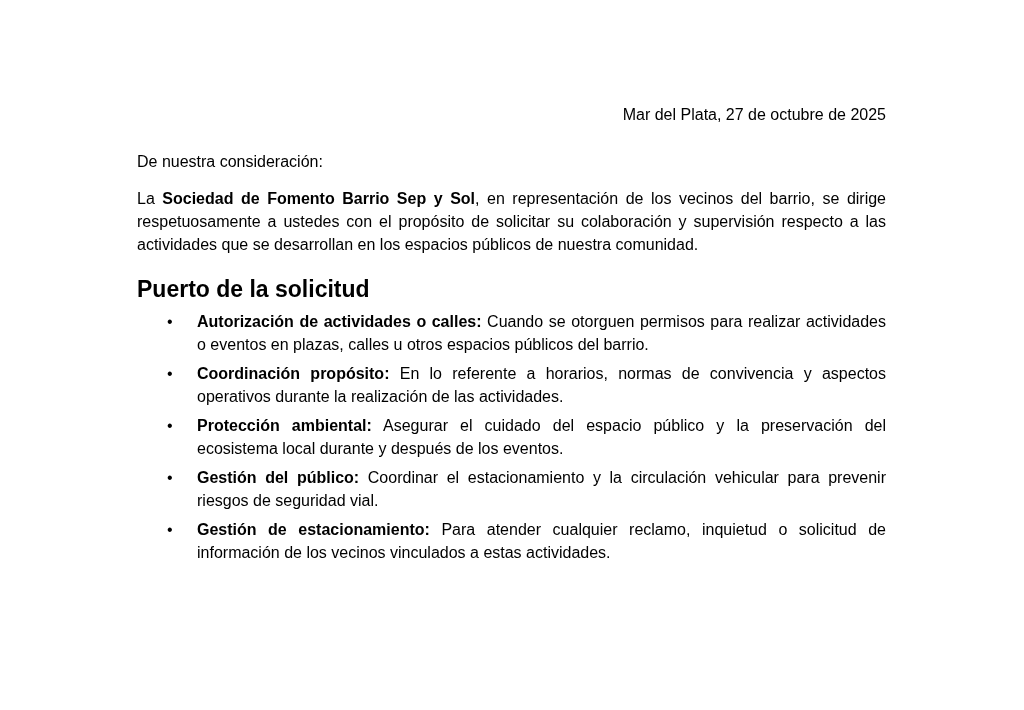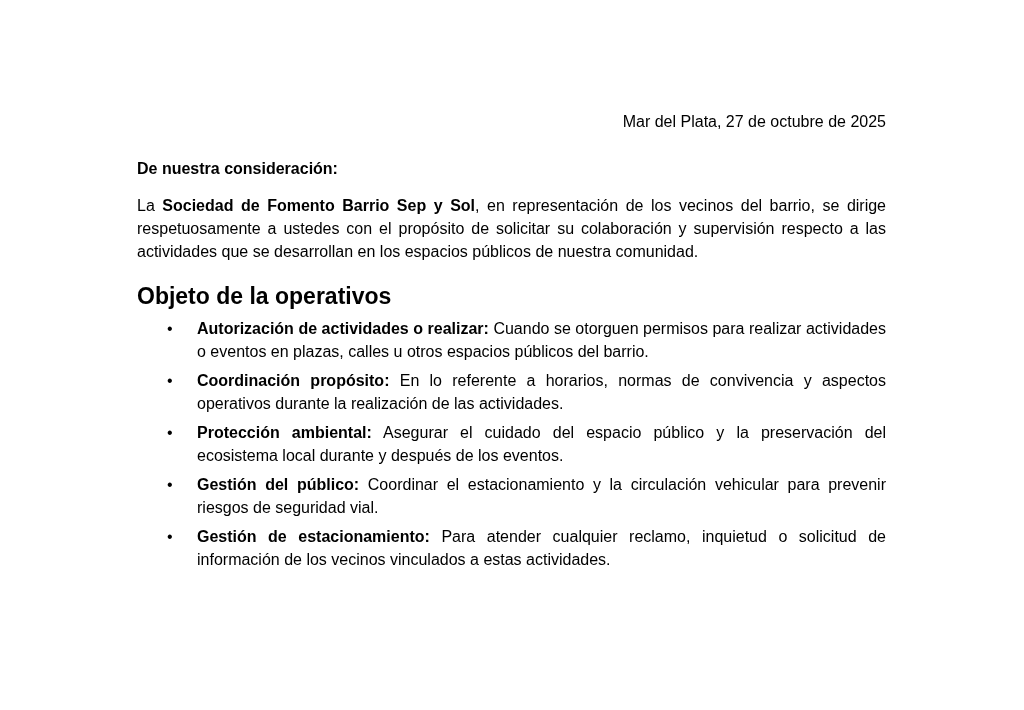--- a/index.html
+++ b/index.html
@@ -17,33 +17,32 @@
   }
   .page {
     width: 1024px;
     height: 710px;
     padding: 103px 138px 0 137px;
   }
   .date-line {
     font-size: 16px;
     line-height: 23px;
     text-align: right;
-    margin: 7px 0 23px 0;
+    margin: 0 0 23px 0;
   }
   .recipient-line {
     font-size: 16px;
     font-weight: bold;
     line-height: 26px;
     margin: 0;
   }
   .salutation {
     font-size: 16px;
     line-height: 26px;
     margin: 0;
-    font-weight: bold;
   }
   .para {
     font-size: 16px;
     line-height: 23px;
     text-align: justify;
     margin: 12px 0 0 0;
   }
   .section-heading {
     font-size: 23px;
     font-weight: bold;
@@ -78,27 +77,27 @@
 
 <div class="page">
 
   <p class="date-line">Mar del Plata, 27 de octubre de 2025</p>
 
 
   <p class="salutation">De nuestra consideración:</p>
 
   <p class="para"><span>La </span><span class="bold">Sociedad de Fomento Barrio Sep y Sol</span><span>, en representación de los vecinos del barrio, se dirige respetuosamente a ustedes con el propósito de solicitar su colaboración y supervisión respecto a las actividades que se desarrollan en los espacios públicos de nuestra comunidad.</span></p>
 
-  <h1 class="section-heading">Objeto de la operativos</h1>
+  <h1 class="section-heading">Puerto de la solicitud</h1>
 
 
   <div class="bullet-list">
 
     <div class="bullet-item">
-      <span class="bullet-marker">•</span><span class="bold">Autorización de actividades o realizar:</span><span> Cuando se otorguen permisos para realizar actividades o eventos en plazas, calles u otros espacios públicos del barrio.</span>
+      <span class="bullet-marker">•</span><span class="bold">Autorización de actividades o calles:</span><span> Cuando se otorguen permisos para realizar actividades o eventos en plazas, calles u otros espacios públicos del barrio.</span>
     </div>
 
     <div class="bullet-item">
       <span class="bullet-marker">•</span><span class="bold">Coordinación propósito:</span><span> En lo referente a horarios, normas de convivencia y aspectos operativos durante la realización de las actividades.</span>
     </div>
 
     <div class="bullet-item">
       <span class="bullet-marker">•</span><span class="bold">Protección ambiental:</span><span> Asegurar el cuidado del espacio público y la preservación del ecosistema local durante y después de los eventos.</span>
     </div>
 

